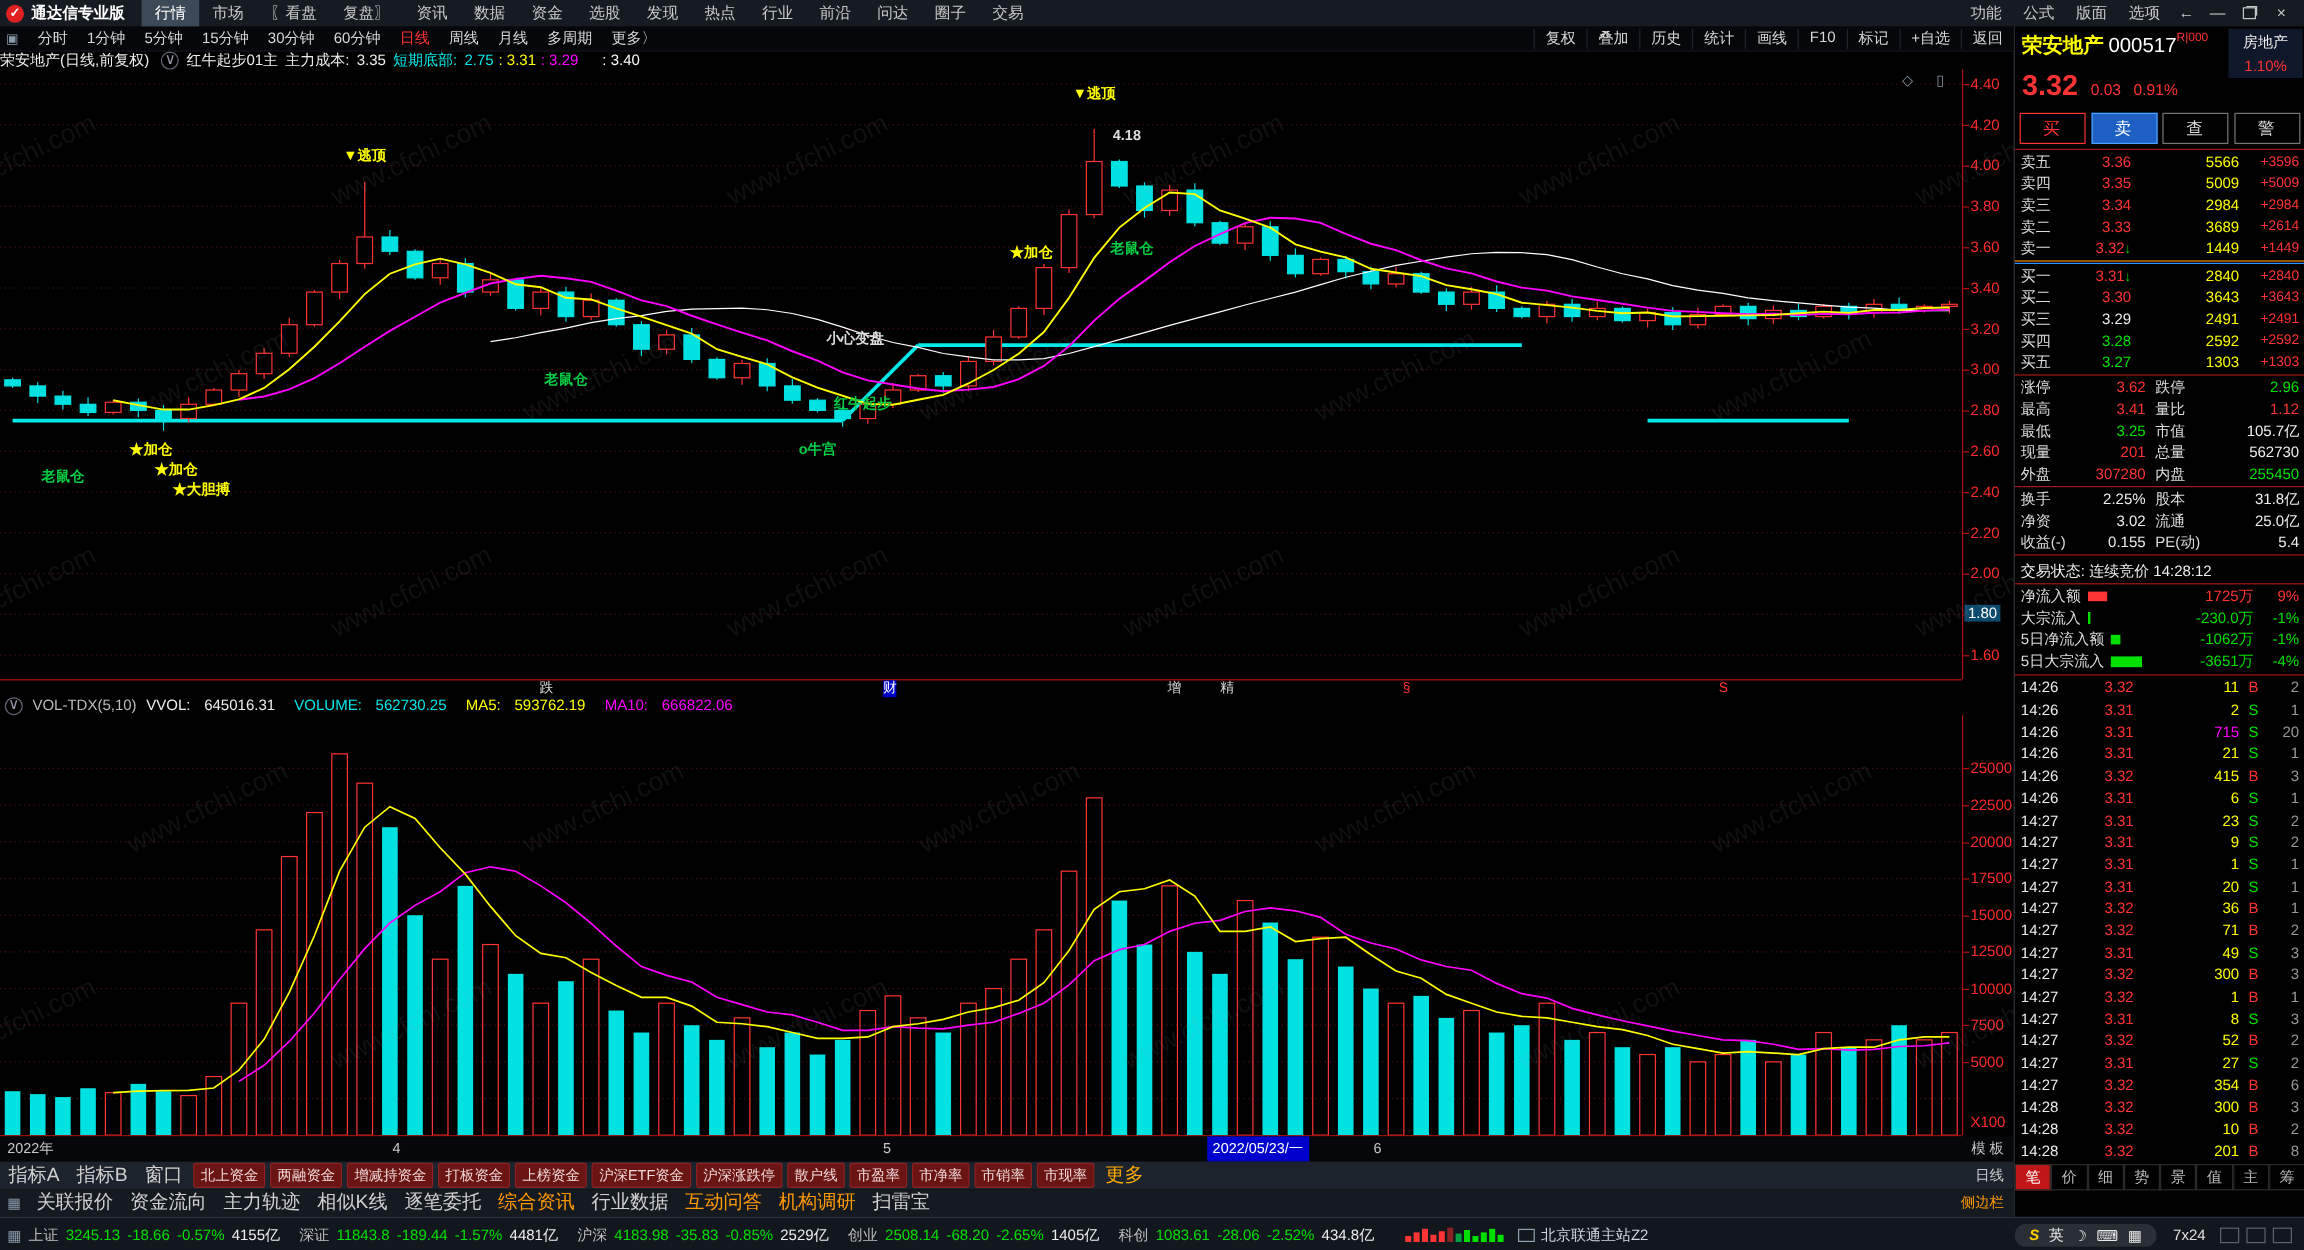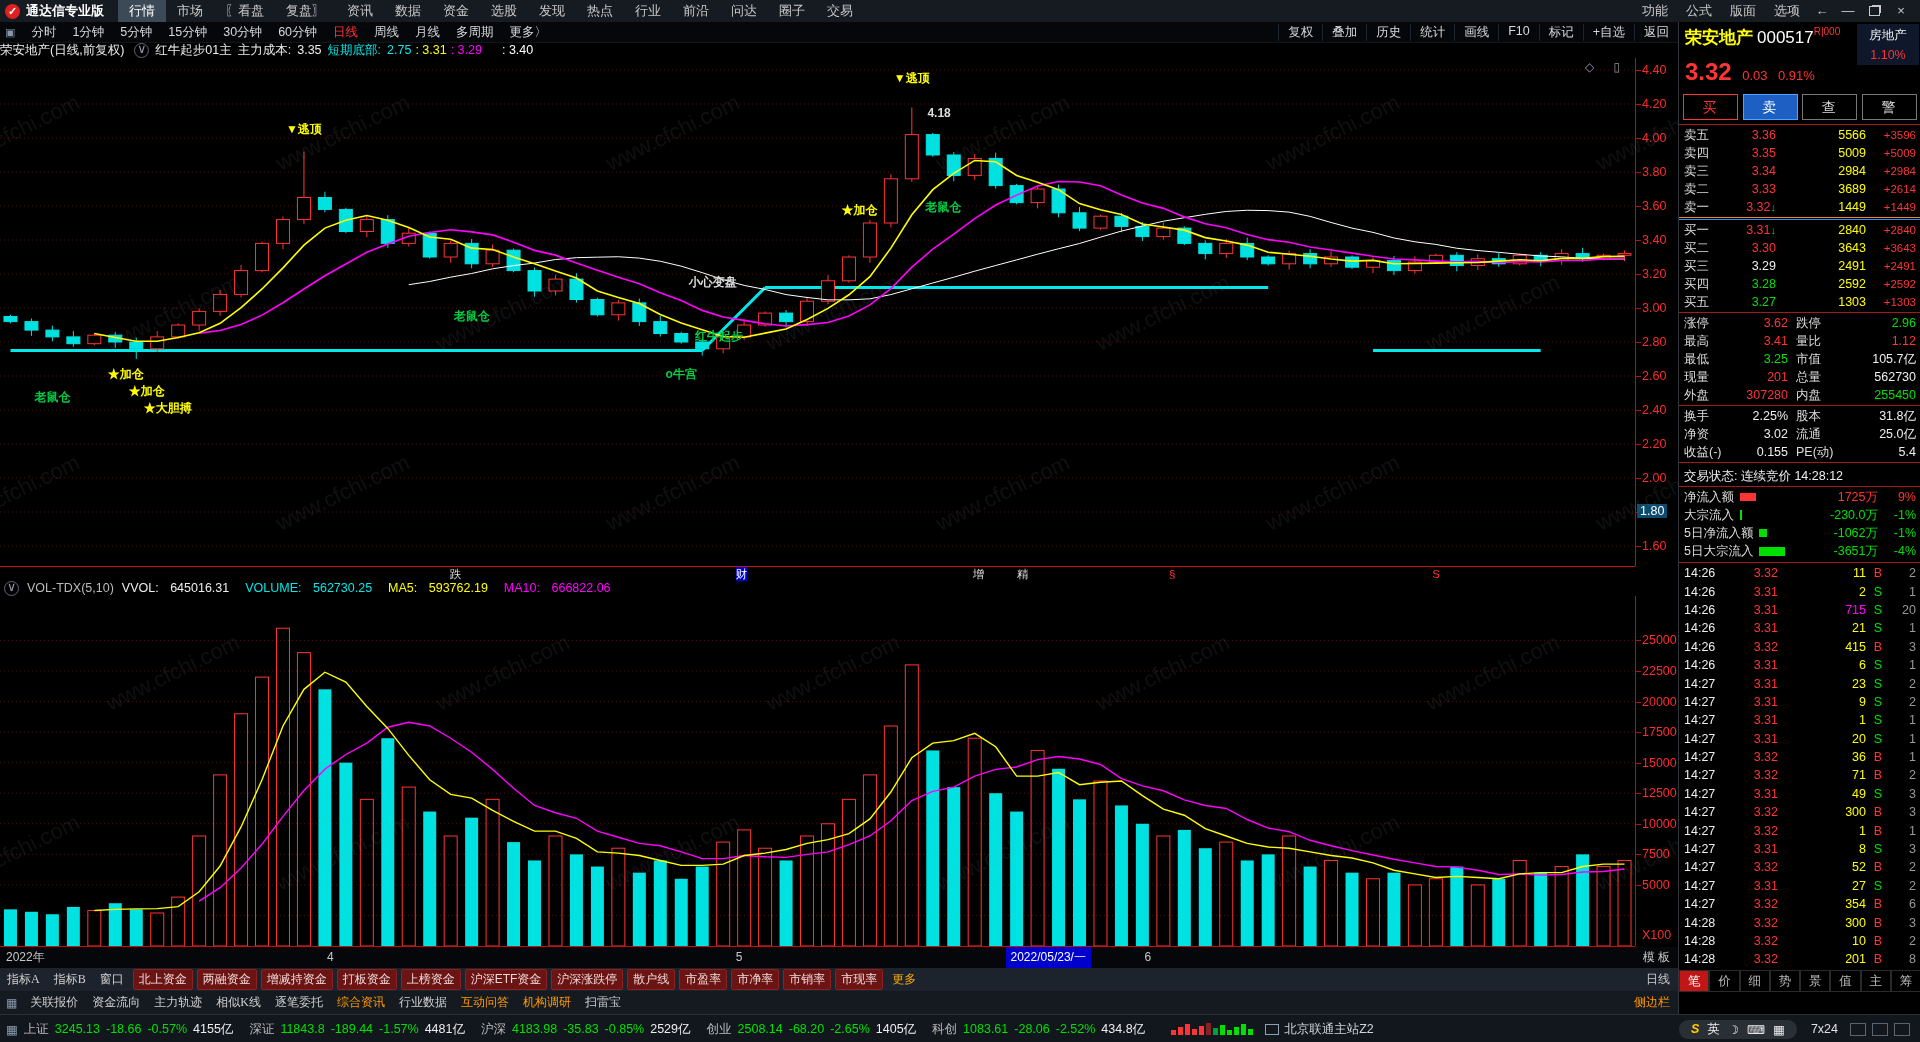--- a/index.html
+++ b/index.html
@@ -50,21 +50,21 @@
   .volaxis{position:absolute;left:1635px;top:596px;width:43px;height:350px;border-left:1px solid #b21212;z-index:12;}
   
   .daterow{position:absolute;left:0;top:947px;width:1678px;height:21px;background:#05070a;z-index:12;}
   .ditem{position:absolute;top:0;line-height:21px;font-size:12px;color:#c8c8c8;}
   .dhl{background:#0000cc;color:#fff;padding:0 5px;}
   
   .tabrow1{position:absolute;left:0;top:968px;width:1678px;height:23px;background:#1d232c;
            display:flex;align-items:center;z-index:12;}
   .tabrow2{position:absolute;left:0;top:991px;width:1678px;height:23px;background:#151a21;
            display:flex;align-items:center;z-index:12;}
-  .t1{padding:0 7px;font-size:12px;color:#d0d0d0;white-space:nowrap;font-family:Liberation Serif, serif;}
+  .t1{padding:0 7px;font-size:16px;color:#d0d0d0;white-space:nowrap;}
   .chip{margin:0 2px;padding:1px 5px;font-size:12px;color:#f0d8d8;background:#6b1414;
         border:1px solid #8d2020;border-radius:2px;white-space:nowrap;}
   .more{color:#ffaa00;}
   .hl-tab{color:#ff9900;}
   .row-right{margin-left:auto;margin-right:8px;white-space:nowrap;}
   .gridico{color:#8899aa;margin:0 6px;}
   
   .statusbar{position:absolute;left:0;top:1014px;width:1920px;height:28px;background:#12161d;
              border-top:1px solid #2a2f38;display:flex;align-items:center;z-index:60;font-size:12.5px;}
   .idx{display:flex;align-items:center;margin-right:10px;white-space:nowrap;}

